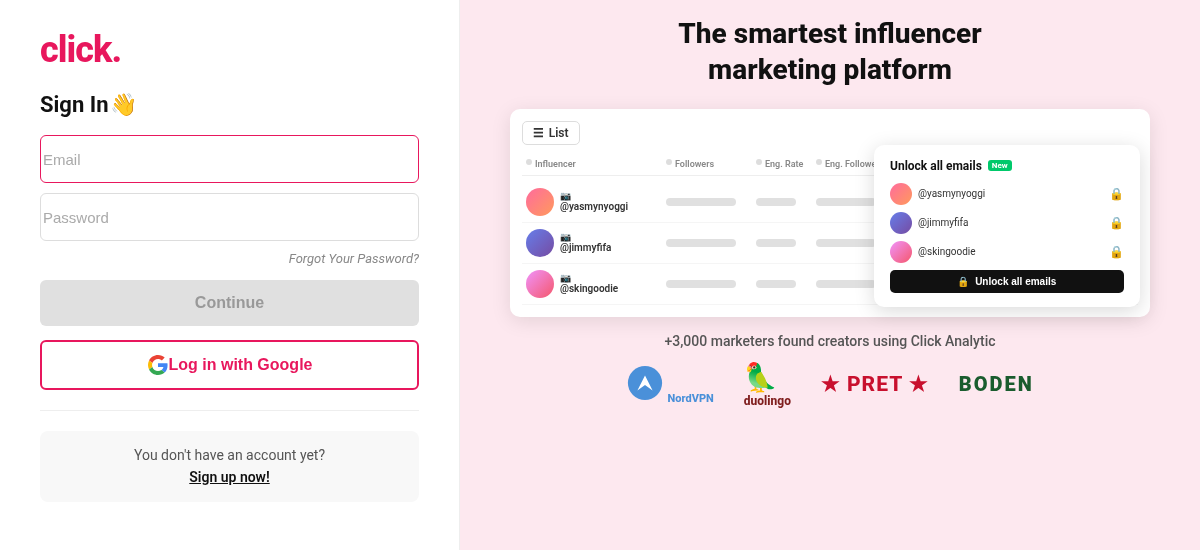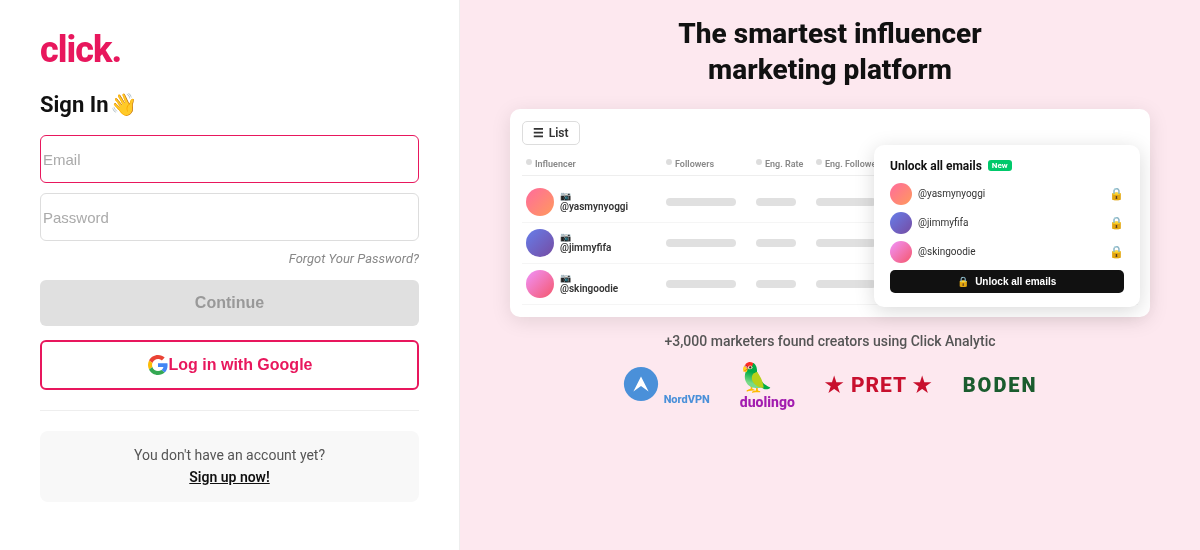--- a/index.html
+++ b/index.html
@@ -550,18 +550,18 @@
   <div class="brands-row">
     <span class="brand-logo brand-nordvpn">
       <svg width="38" height="38" viewBox="0 0 40 40" fill="none">
         <circle cx="20" cy="20" r="18" fill="#4a90d9"></circle>
         <path d="M12 28 L20 12 L28 28 L20 22 Z" fill="white"></path>
       </svg>
       <span style="font-size:11px;color:#4a90d9;font-weight:800;">NordVPN</span>
     </span>
     <span class="brand-logo brand-duolingo">
       <span style="font-size:28px;">🦜</span>
-      <span style="font-size:14px;color:#a21caf;font-weight:800;display:block;">duolingo</span>
+      <span style="font-size:12px;color:#7f1d1d;font-weight:800;display:block;">duolingo</span>
     </span>
     <span class="brand-logo brand-pret" style="font-size:21px;color:#c8102e;font-weight:800;letter-spacing:1px;">★ PRET ★</span>
     <span class="brand-logo brand-boden" style="font-size:20px;font-weight:900;color:#1a5c2e;letter-spacing:2px;">BODEN</span>
   </div>
 </div>
 
 </body></html>

